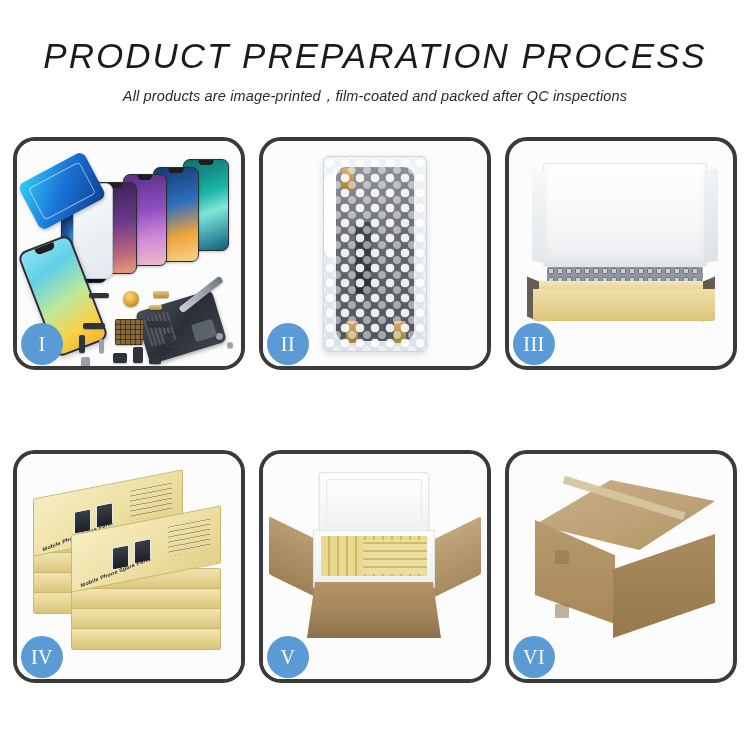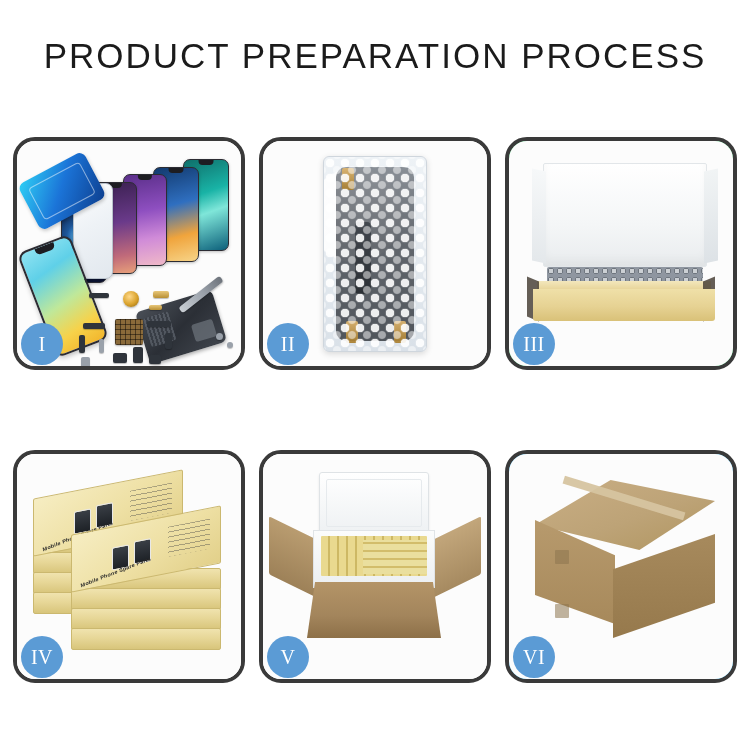--- a/index.html
+++ b/index.html
@@ -5,21 +5,21 @@
   * { box-sizing: border-box; margin: 0; padding: 0; }
   html, body {
     width: 750px; height: 750px;
     background: #ffffff;
     font-family: "Liberation Sans", sans-serif;
     overflow: hidden;
   }
   .page { position: relative; width: 750px; height: 750px; background: #fff; }
 
   
-  .header { text-align: center; padding-top: 36px; }
+  .header { text-align: center; padding-top: 36px; font-style: italic; }
   .title {
     font-size: 35px;
     letter-spacing: 2.0px;
     font-weight: 400;
     color: #1b1b1b;
     font-family: "Liberation Sans", sans-serif;
     white-space: nowrap;
   }
   .subtitle {
     margin-top: 11px;
@@ -361,20 +361,21 @@
     background: rgba(140,116,78,.55); border-radius: 1px;
   }
 </style>
 </head>
 <body>
 
 <div class="page">
 
   <div class="header">
     <div class="title">PRODUCT PREPARATION PROCESS</div>
+    <div class="subtitle">All products are image-printed，film-coated and packed after QC inspections</div>
   </div>
 
   <div class="grid">
 
     <div class="panel p1">
       <div class="panel-inner">
         <div class="phone-fan">
           <div class="ph ph5"></div>
           <div class="ph ph4"></div>
           <div class="ph ph3"></div>

